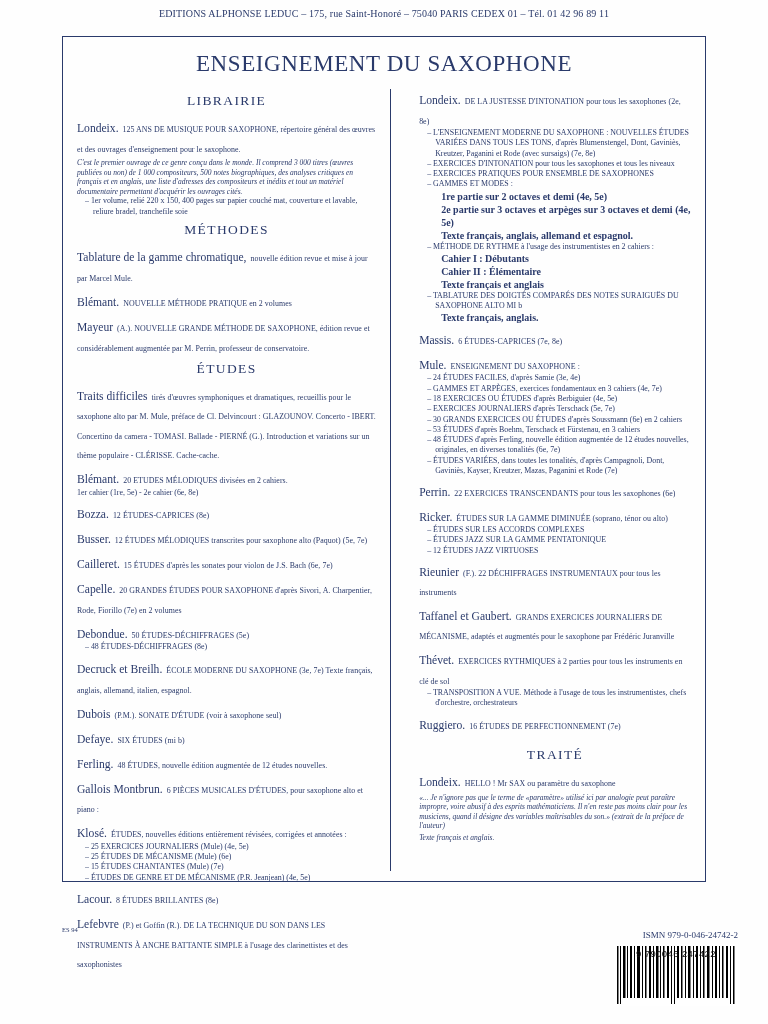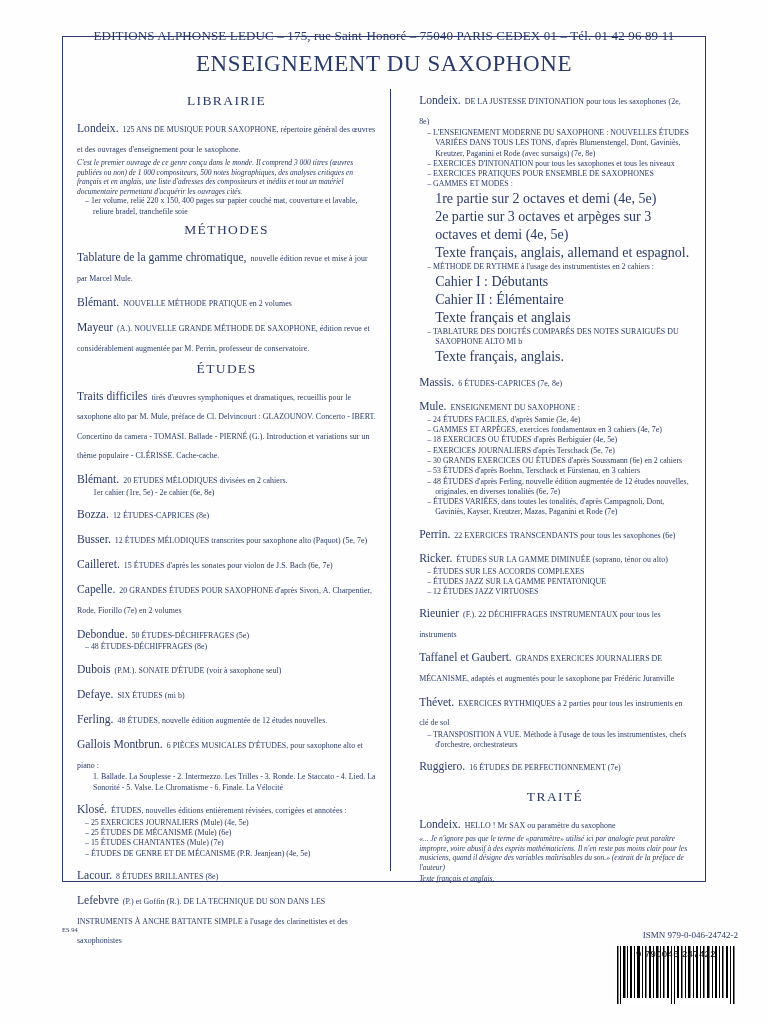--- a/index.html
+++ b/index.html
@@ -15,25 +15,25 @@
     position: relative;
     overflow: hidden;
   }
   .page {
     position: absolute;
     inset: 0;
     background: #fefefe;
   }
   .publisher-line {
     position: absolute;
-    top: 28px;
+    top: 8px;
     left: 0;
     right: 0;
     text-align: center;
-    font-size: 13px;
+    font-size: 10px;
     letter-spacing: 0.15px;
     color: #2a3a6b;
   }
   .frame {
     position: absolute;
     left: 62px;
     top: 36px;
     width: 644px;
     height: 846px;
     border: 1.2px solid #2a3a6b;
@@ -92,28 +92,29 @@
   .ital {
     font-style: italic;
     font-size: 7.5px;
     line-height: 1.28;
     display: block;
     margin-top: 2px;
   }
   .sub {
     font-size: 7.9px;
     display: block;
-    margin-left: 16px;
+    margin-left: 0;
     line-height: 1.3;
   }
   .sub2 {
-    font-size: 14px;
+    font-size: 10px;
     display: block;
-    margin-left: 16px;
+    margin-left: 22px;
     line-height: 1.3;
+    font-weight: bold;
   }
   .dashline {
     font-size: 7.9px;
     display: block;
     margin-left: 8px;
     text-indent: -8px;
     padding-left: 8px;
     line-height: 1.3;
   }
   .rentry {
@@ -219,35 +220,38 @@
         <div class="entry">
           <span class="ename">Capelle.</span>
           <span class="edesc">20 GRANDES ÉTUDES POUR SAXOPHONE d'après Sivori, A. Charpentier, Rode, Fiorillo (7e) en 2 volumes</span>
         </div>
         <div class="entry">
           <span class="ename">Debondue.</span>
           <span class="edesc">50 ÉTUDES-DÉCHIFFRAGES (5e)</span>
           <span class="dashline">– 48 ÉTUDES-DÉCHIFFRAGES (8e)</span>
         </div>
         <div class="entry">
+          <span class="ename">Decruck et Breilh.</span>
+          <span class="edesc">ÉCOLE MODERNE DU SAXOPHONE (3e, 7e) Texte français, anglais, allemand, italien, espagnol.</span>
+        </div>
+        <div class="entry">
           <span class="ename">Dubois</span>
           <span class="edesc">(P.M.). SONATE D'ÉTUDE (voir à saxophone seul)</span>
         </div>
         <div class="entry">
           <span class="ename">Defaye.</span>
           <span class="edesc">SIX ÉTUDES (mi b)</span>
         </div>
         <div class="entry">
           <span class="ename">Ferling.</span>
           <span class="edesc">48 ÉTUDES, nouvelle édition augmentée de 12 études nouvelles.</span>
         </div>
         <div class="entry">
           <span class="ename">Gallois Montbrun.</span>
           <span class="edesc">6 PIÈCES MUSICALES D'ÉTUDES, pour saxophone alto et piano :</span>
-          <span class="sub">1. Ballade. La Souplesse - 2. Intermezzo. Les Trilles - 3. Ronde. Le Staccato - 4. Lied. La Sonorité - 5. Valse. Le Chromatisme - 6. Finale. La Vélocité</span>
         </div>
         <div class="entry">
           <span class="ename">Klosé.</span>
           <span class="edesc">ÉTUDES, nouvelles éditions entièrement révisées, corrigées et annotées :</span>
           <span class="dashline">– 25 EXERCICES JOURNALIERS (Mule) (4e, 5e)</span>
           <span class="dashline">– 25 ÉTUDES DE MÉCANISME (Mule) (6e)</span>
           <span class="dashline">– 15 ÉTUDES CHANTANTES (Mule) (7e)</span>
           <span class="dashline">– ÉTUDES DE GENRE ET DE MÉCANISME (P.R. Jeanjean) (4e, 5e)</span>
         </div>
         <div class="entry">

